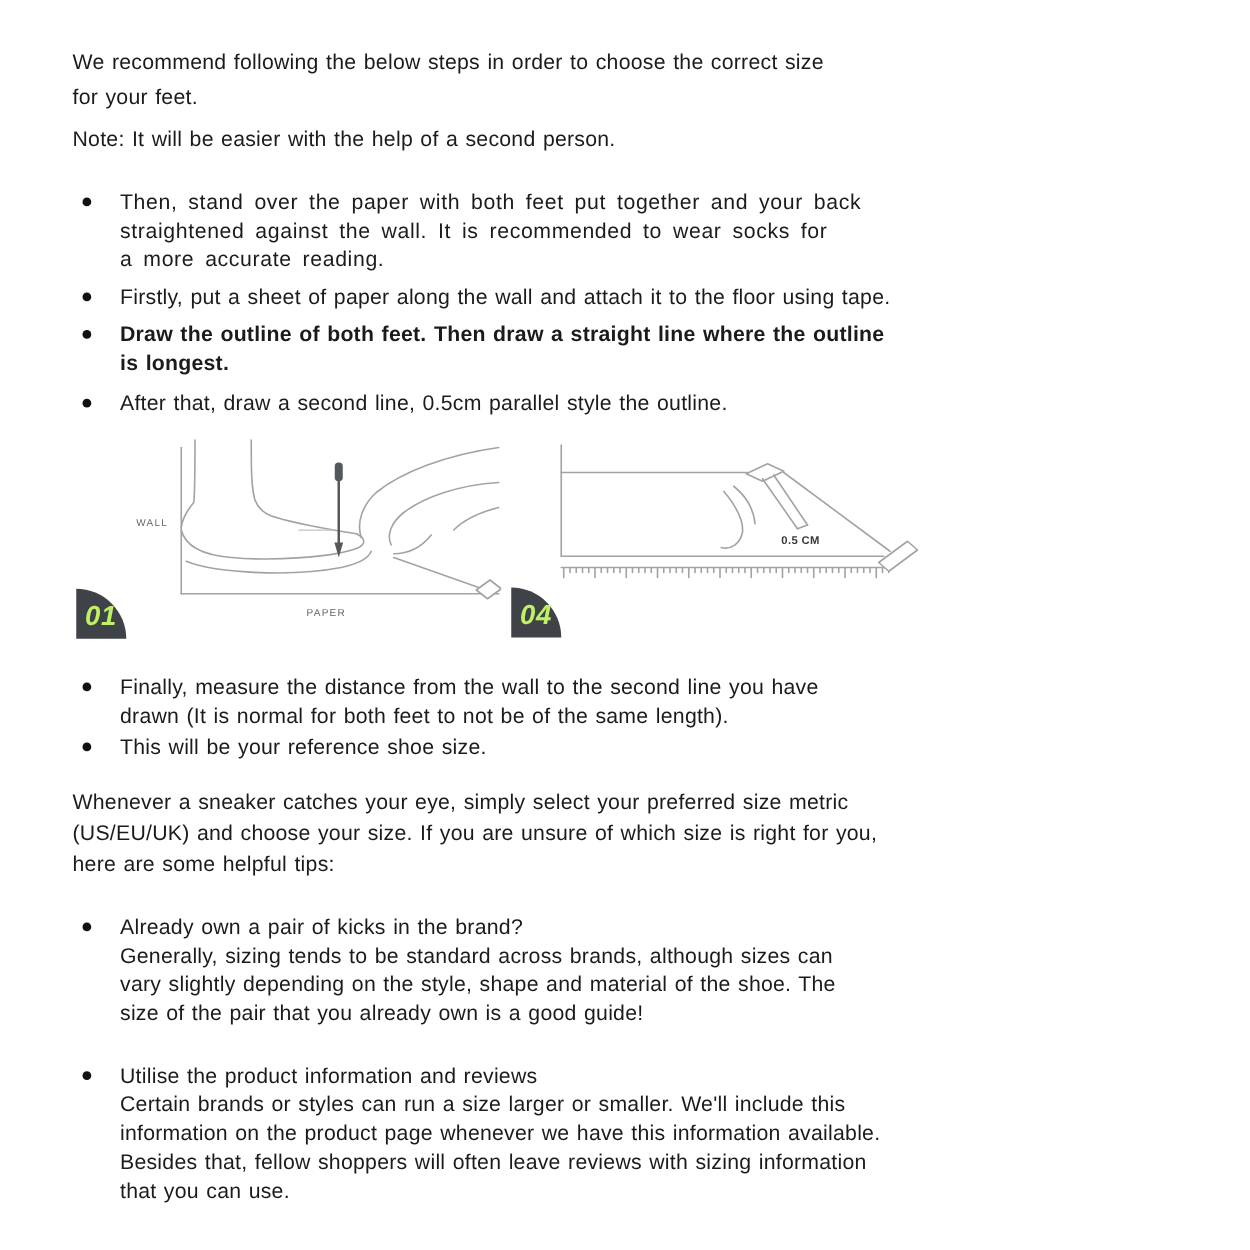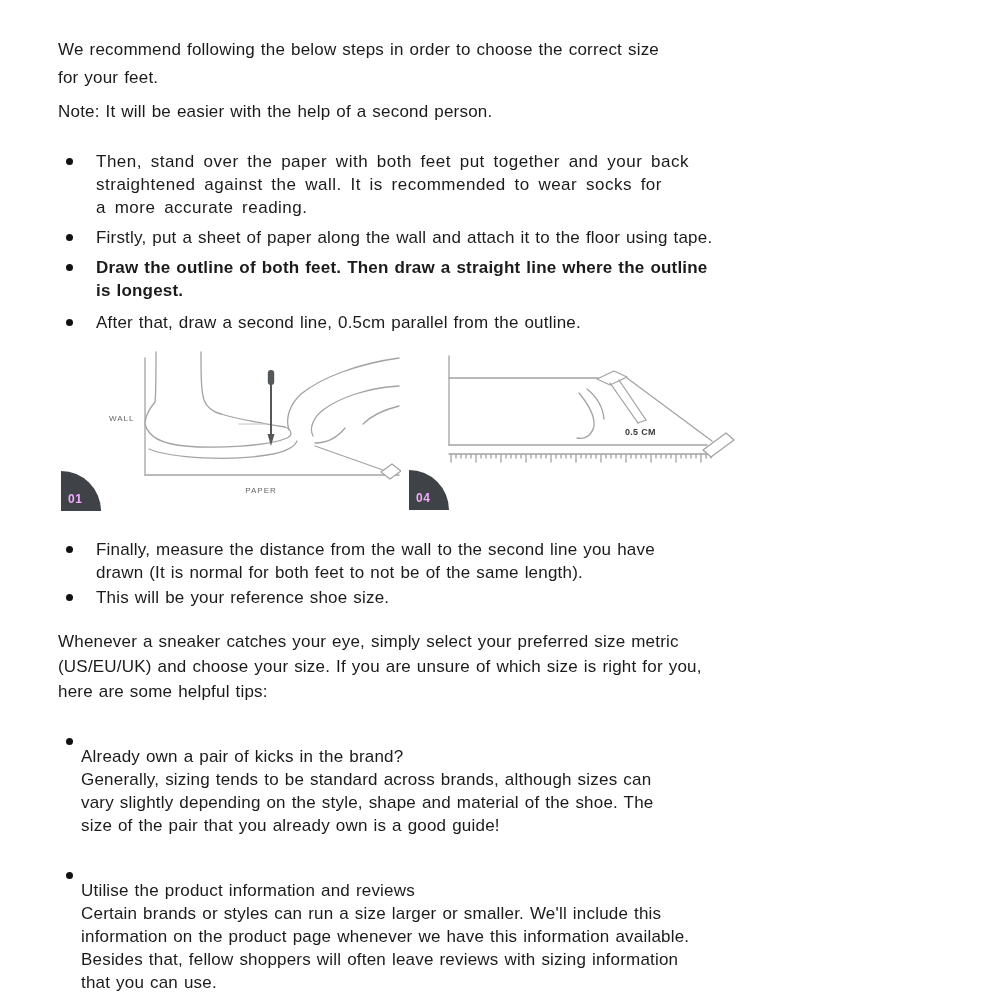--- a/index.html
+++ b/index.html
@@ -13,36 +13,36 @@
   .para{margin:0;font-size:17px;line-height:28px;white-space:pre-line;letter-spacing:.2px;word-spacing:1px;}
   .note{margin-top:6px;}
   .sizing{line-height:25px;margin-top:20px;}
   ul.blist{list-style:none;margin:0;padding:0;font-size:17px;line-height:23px;}
   ul.steps{margin-top:24px;}
   ul.results{margin-top:27px;}
   ul.tips{margin-top:26px;}
   .blist li{display:flex;margin-bottom:7px;}
   .blist li.gap-lg{margin-bottom:9px;font-weight:bold;}
   .results li{margin-bottom:2px;}
-  .tips li{margin-bottom:27px;flex-direction:column;}
+  .tips li{margin-bottom:27px;}
   .dot{flex:0 0 auto;width:7px;height:7px;border-radius:50%;background:#111;margin:8px 0 0 8px;}
   .txt{white-space:pre-line;padding-left:23px;letter-spacing:.2px;word-spacing:1px;}
   .txt.spread{word-spacing:3.5px;letter-spacing:.5px;}
   
   .figures{position:relative;height:161px;margin-top:16px;width:858px;}
   .badge{
     position:absolute;width:40px;height:40px;
     background:var(--color-badge,#3f4347);
     border-top-right-radius:100% 100%;
     display:flex;align-items:flex-end;
     padding:0;box-sizing:border-box;
   }
   .badge span{
-    color:#f0abfc;font-size:12px;font-weight:bold;letter-spacing:.5px;
-    padding:0 0 5px 7px;
+    color:#bef264;font-size:22px;font-weight:bold;letter-spacing:.5px;
+    padding:0 0 5px 7px;font-style:italic;
   }
   .badge-01{left:3px;top:121px;}
   .badge-02{left:351px;top:120px;}
   .fig01{position:absolute;left:43px;top:0;}
   .fig02{position:absolute;left:353px;top:3px;}
   .figsvg path,.figsvg line,.figsvg polygon,.figsvg polyline{
     stroke:var(--color-figure_stroke,#a3a3a3);fill:none;
     stroke-width:1.3;stroke-linecap:round;stroke-linejoin:round;
   }
   .figsvg .thin{stroke:#c4c4c4;stroke-width:1;}
@@ -72,21 +72,21 @@
       <span class="dot"></span>
       <span class="txt">Firstly, put a sheet of paper along the wall and attach it to the floor using tape.</span>
     </li>
     <li class="gap-lg">
       <span class="dot"></span>
       <span class="txt">Draw the outline of both feet. Then draw a straight line where the outline
  is longest.</span>
     </li>
     <li>
       <span class="dot"></span>
-      <span class="txt">After that, draw a second line, 0.5cm parallel from the outline.</span>
+      <span class="txt">After that, draw a second line, 0.5cm parallel style the outline.</span>
     </li>
   </ul>
 
   <div class="figures">
 
     <div class="badge badge-01">
       <span>01</span>
     </div>
 
     <svg class="figsvg fig01" width="300" height="160" viewBox="0 0 300 160">

